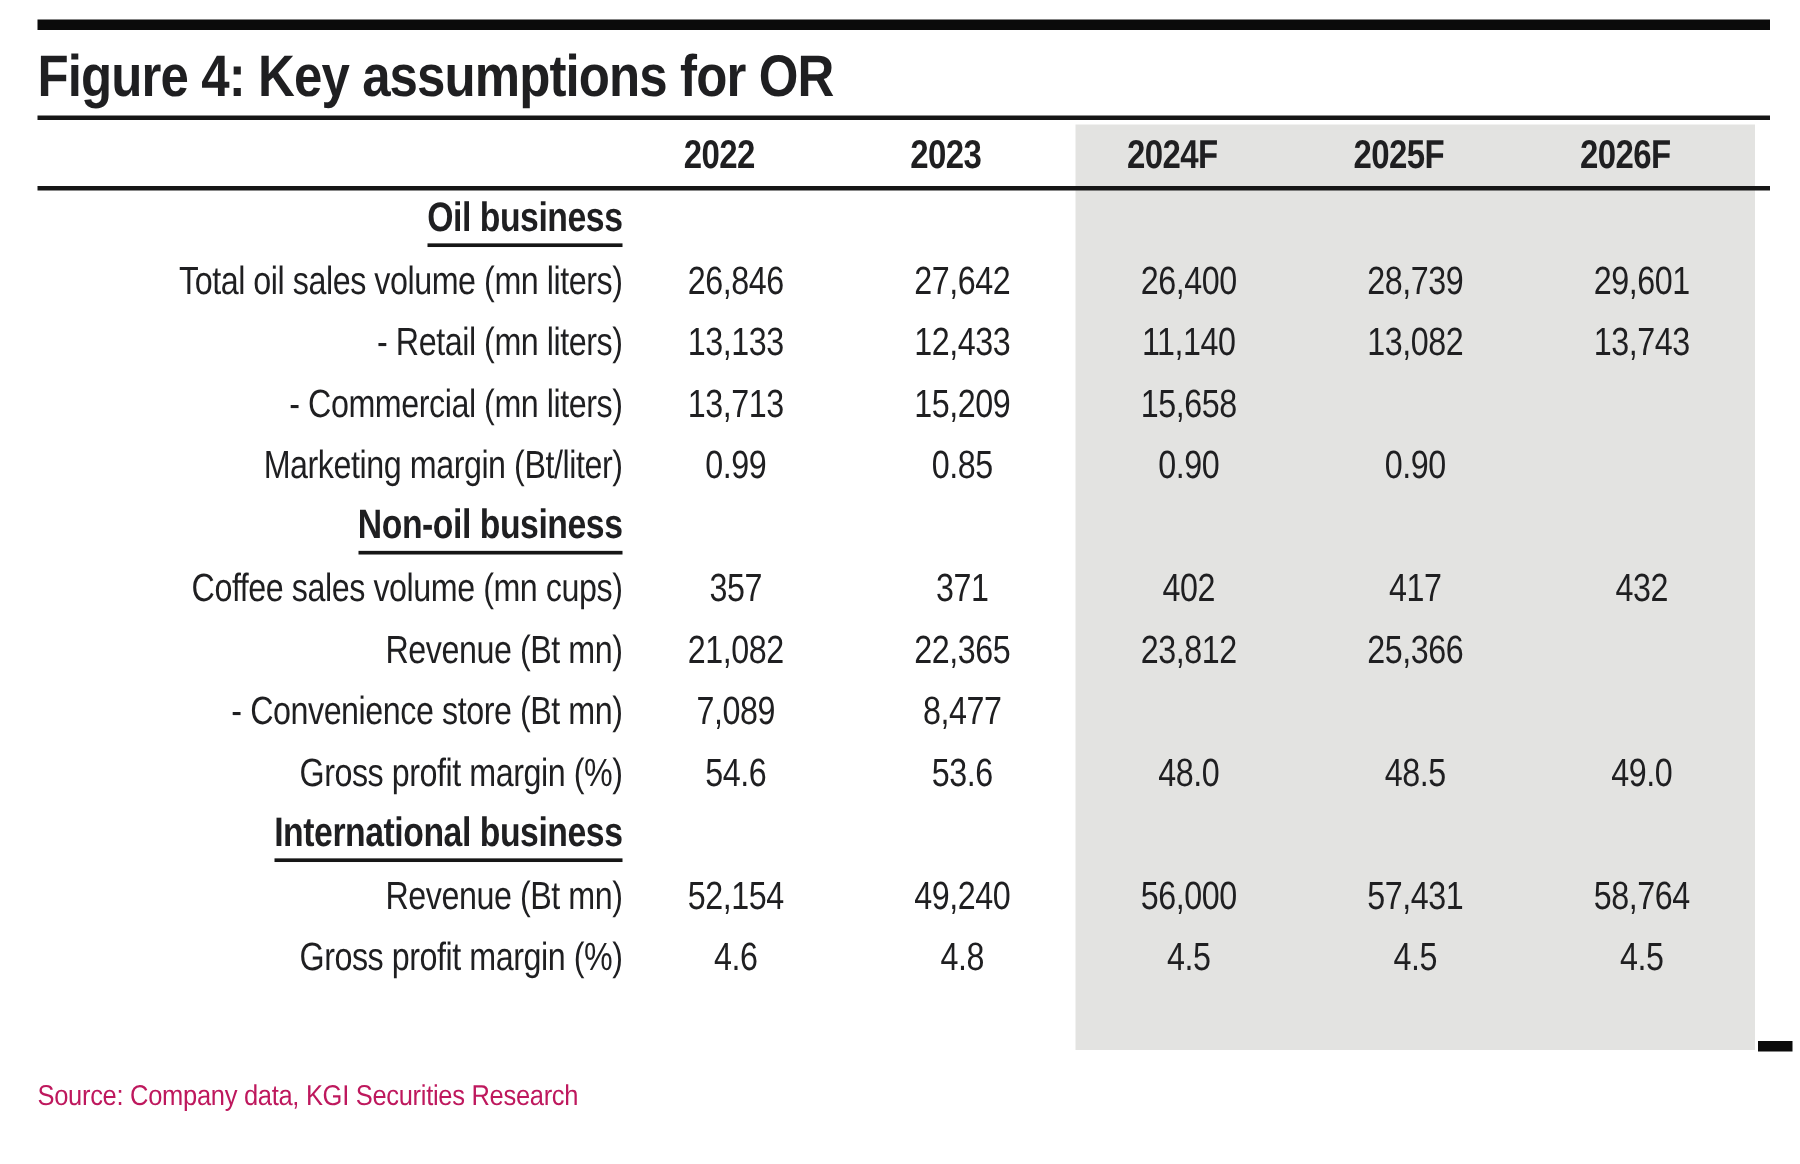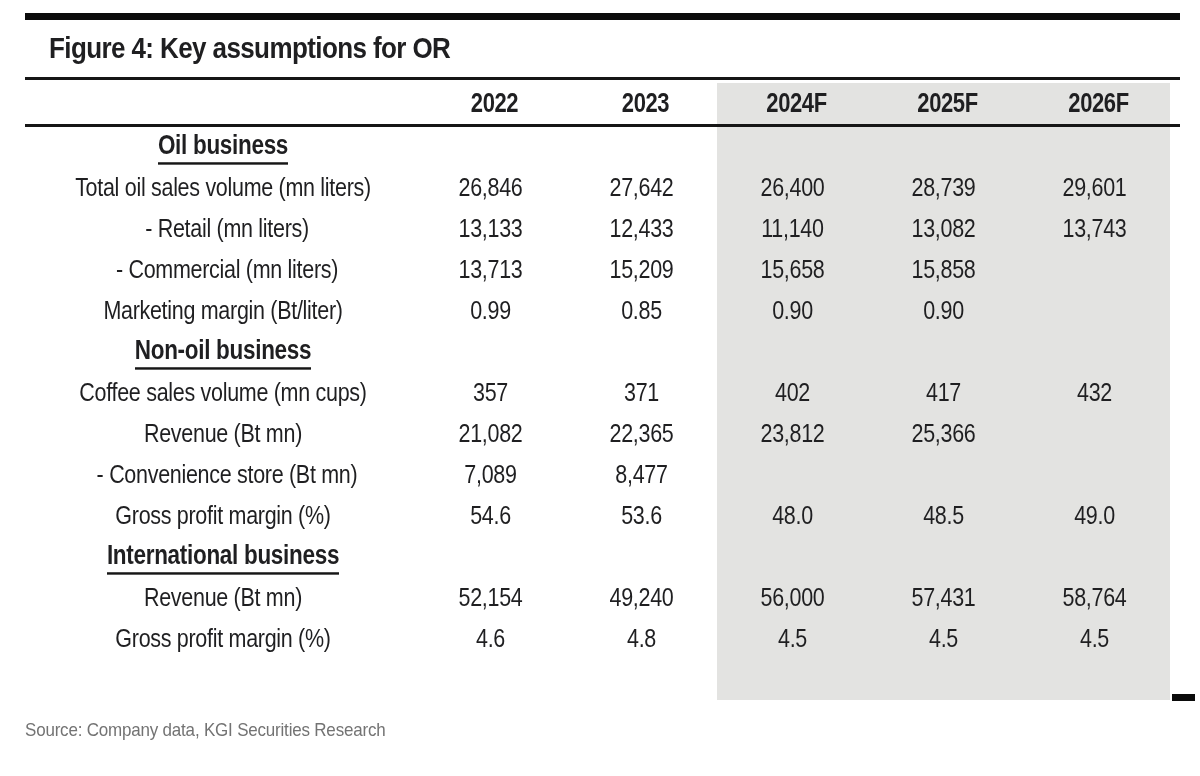--- a/index.html
+++ b/index.html
@@ -6,46 +6,46 @@
   .page {
     position:relative; width:1200px; height:776px; background:#ffffff;
     font-family:"Liberation Sans", sans-serif; color:#1f1f21; overflow:hidden;
   }
   .abs { position:absolute; }
   
   .t { display:inline-block; transform:scaleY(1.22); transform-origin:50% 58%; }
   .left-t { transform-origin:0 58%; }
 
   .top-bar   { left:25px; top:13px;  width:1155px; height:7px; background:#0b0b0b; }
-  .fig-title { left:25px; top:33px;  font-size:26px; font-weight:700; letter-spacing:-0.6px;margin-left:24px; }
+  .fig-title { left:25px; top:33px;  font-size:34px; font-weight:700; letter-spacing:-0.6px; }
   .fig-title .t { transform:scaleY(1.15); }
   .rule-a    { left:25px; top:77px;  width:1155px; height:3px; background:#161616; }
   .rule-b    { left:25px; top:124px; width:1155px; height:3px; background:#161616; }
   .forecast-bg { left:717px; top:83px; width:453px; height:617px; background:#e3e3e1; }
 
   .grid-row {
     display:grid; grid-template-columns:390px repeat(5,151px);
     align-items:center;
   }
   .header-row {
-    left:29px; top:84px; width:1145px; height:40px;
+    left:14px; top:84px; width:1145px; height:40px;
     font-weight:700; font-size:22px; letter-spacing:-0.4px;
   }
   .header-row .cell { text-align:center; }
 
   .tbody { left:25px; top:127px; width:1145px; }
   .row { height:41px; font-size:21.5px; letter-spacing:-0.3px; }
-  .row .label { text-align:center; padding-left:6px; white-space:nowrap; }
+  .row .label { text-align:right; padding-left:6px; white-space:nowrap; }
   .row .label.indent { padding-left:14px; }
   .row .cell { text-align:center; }
   .row.section .label { font-weight:700; font-size:22.5px; }
   .row.section .label .t { border-bottom:2.5px solid #161616; padding-bottom:1px; }
 
   .bottom-tick { left:1172px; top:694px; width:23px; height:7px; background:#0b0b0b; }
-  .source { left:25px; top:721px; font-size:17px; letter-spacing:-0.2px; color:#737373; }
+  .source { left:25px; top:721px; font-size:17px; letter-spacing:-0.2px; color:#be185d; }
   .source .t { transform:scaleY(1.12); }
 </style>
 </head>
 <body>
 
 <div class="page">
 
   <div class="abs top-bar"></div>
 
   <div class="abs fig-title"><span class="t left-t">Figure 4: Key assumptions for OR</span></div>
@@ -88,21 +88,20 @@
         <div class="cell"><span class="t">12,433</span></div>
         <div class="cell"><span class="t">11,140</span></div>
         <div class="cell"><span class="t">13,082</span></div>
         <div class="cell"><span class="t">13,743</span></div>
       </div>
       <div class="grid-row row">
         <div class="label indent"><span class="t left-t">- Commercial (mn liters)</span></div>
         <div class="cell"><span class="t">13,713</span></div>
         <div class="cell"><span class="t">15,209</span></div>
         <div class="cell"><span class="t">15,658</span></div>
-        <div class="cell"><span class="t">15,858</span></div>
       </div>
       <div class="grid-row row">
         <div class="label"><span class="t left-t">Marketing margin (Bt/liter)</span></div>
         <div class="cell"><span class="t">0.99</span></div>
         <div class="cell"><span class="t">0.85</span></div>
         <div class="cell"><span class="t">0.90</span></div>
         <div class="cell"><span class="t">0.90</span></div>
       </div>
       <div class="grid-row row section">
         <div class="label"><span class="t left-t">Non-oil business</span></div>

